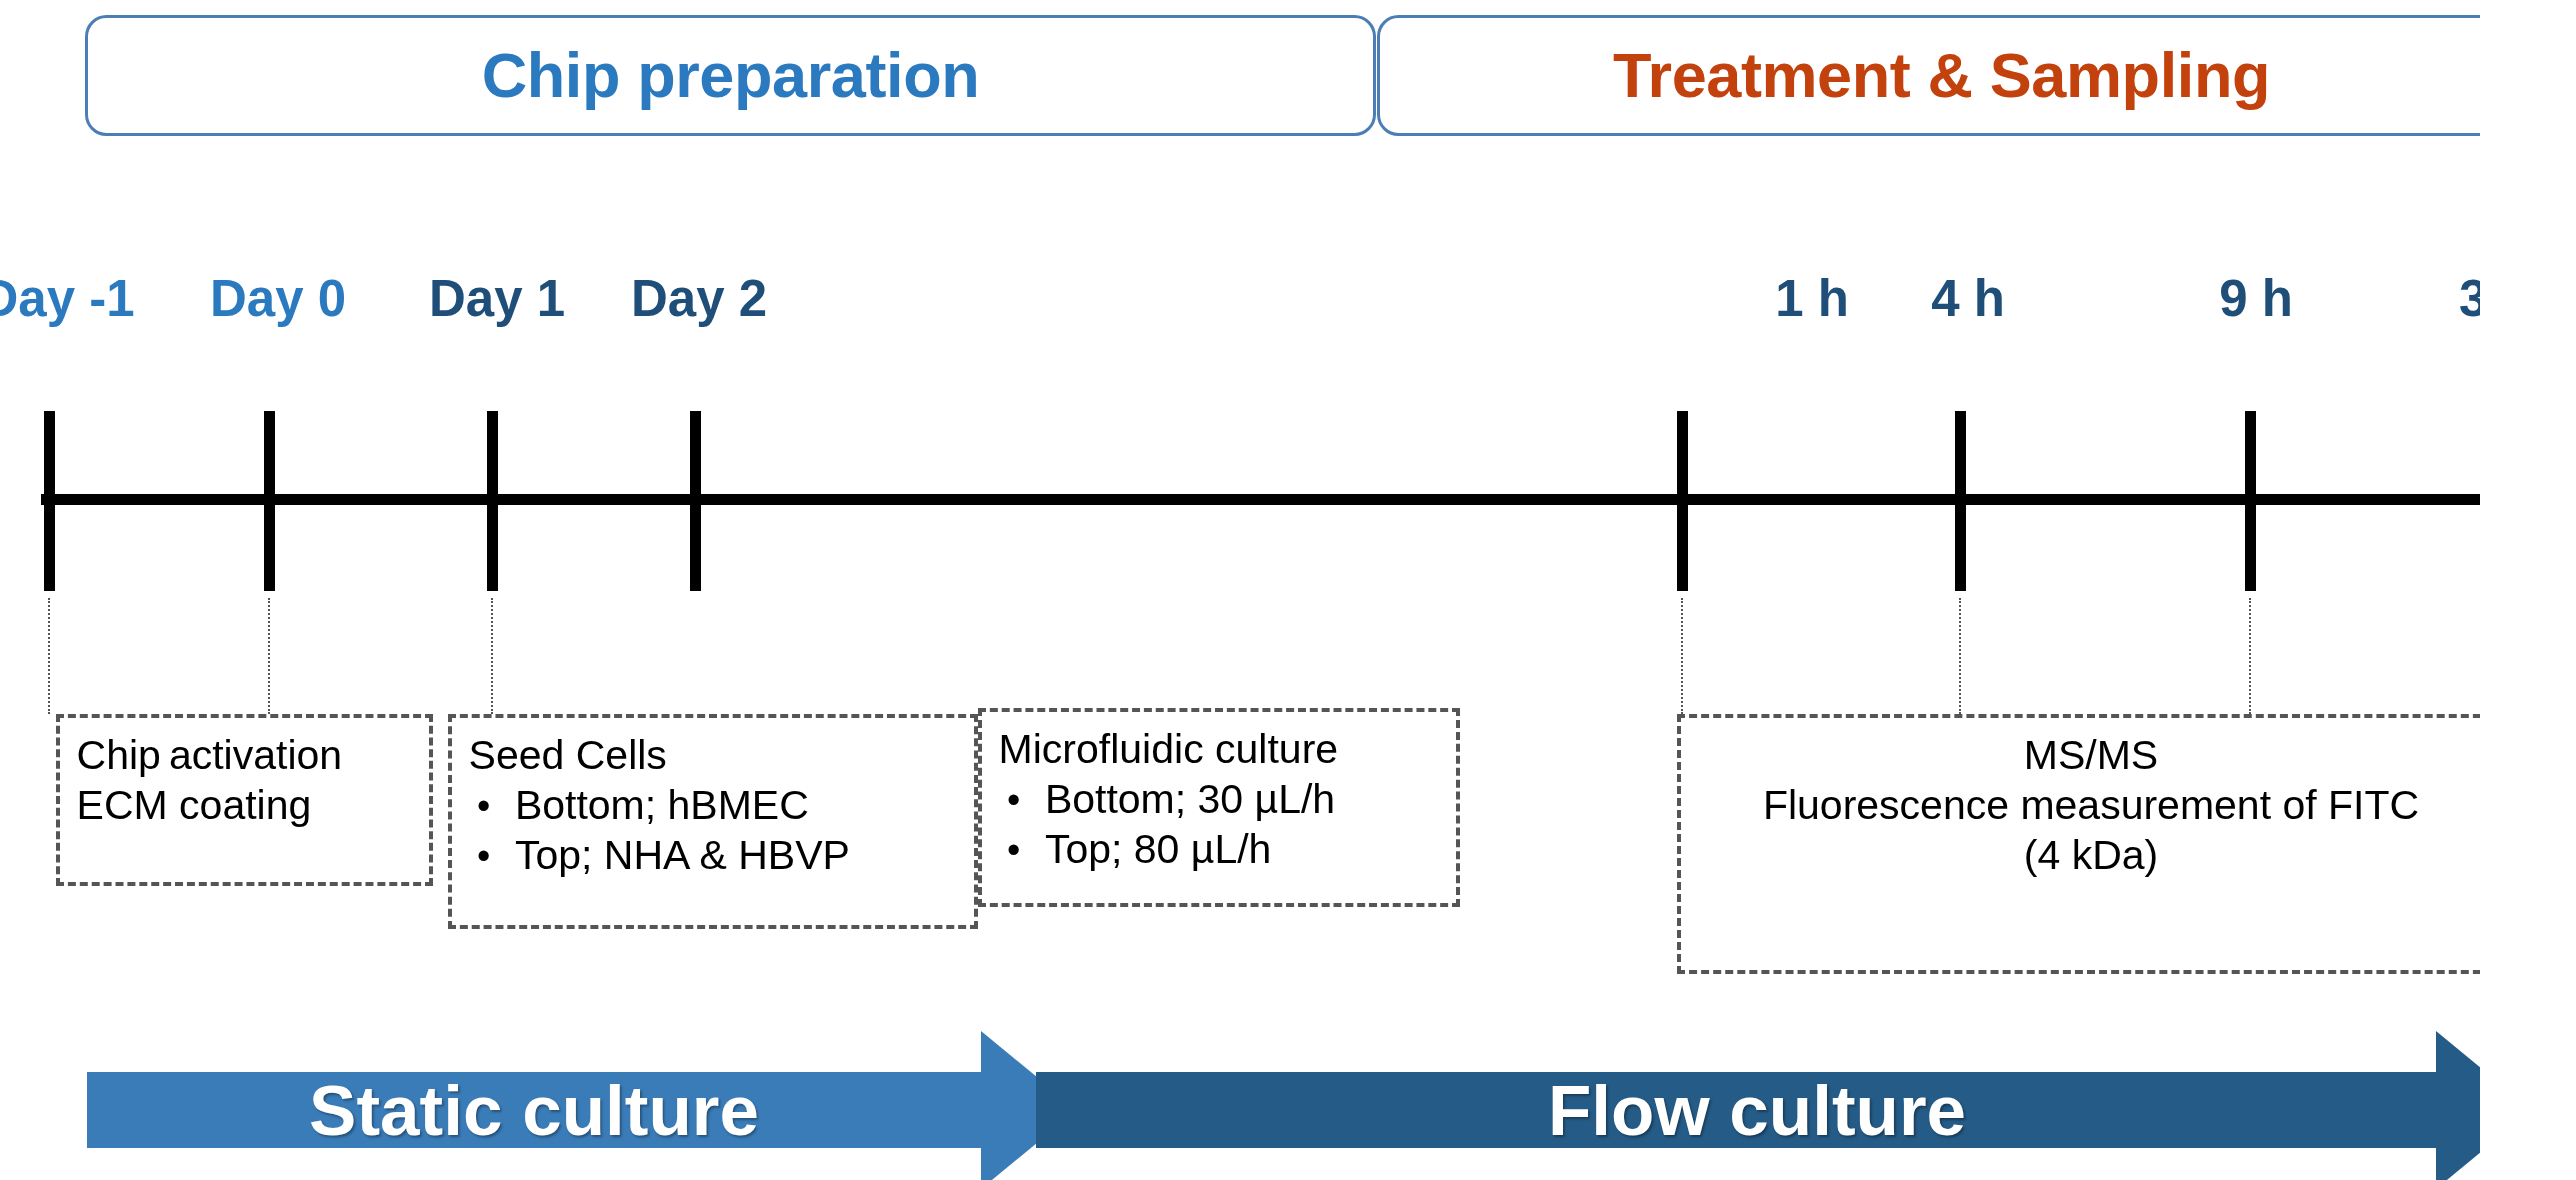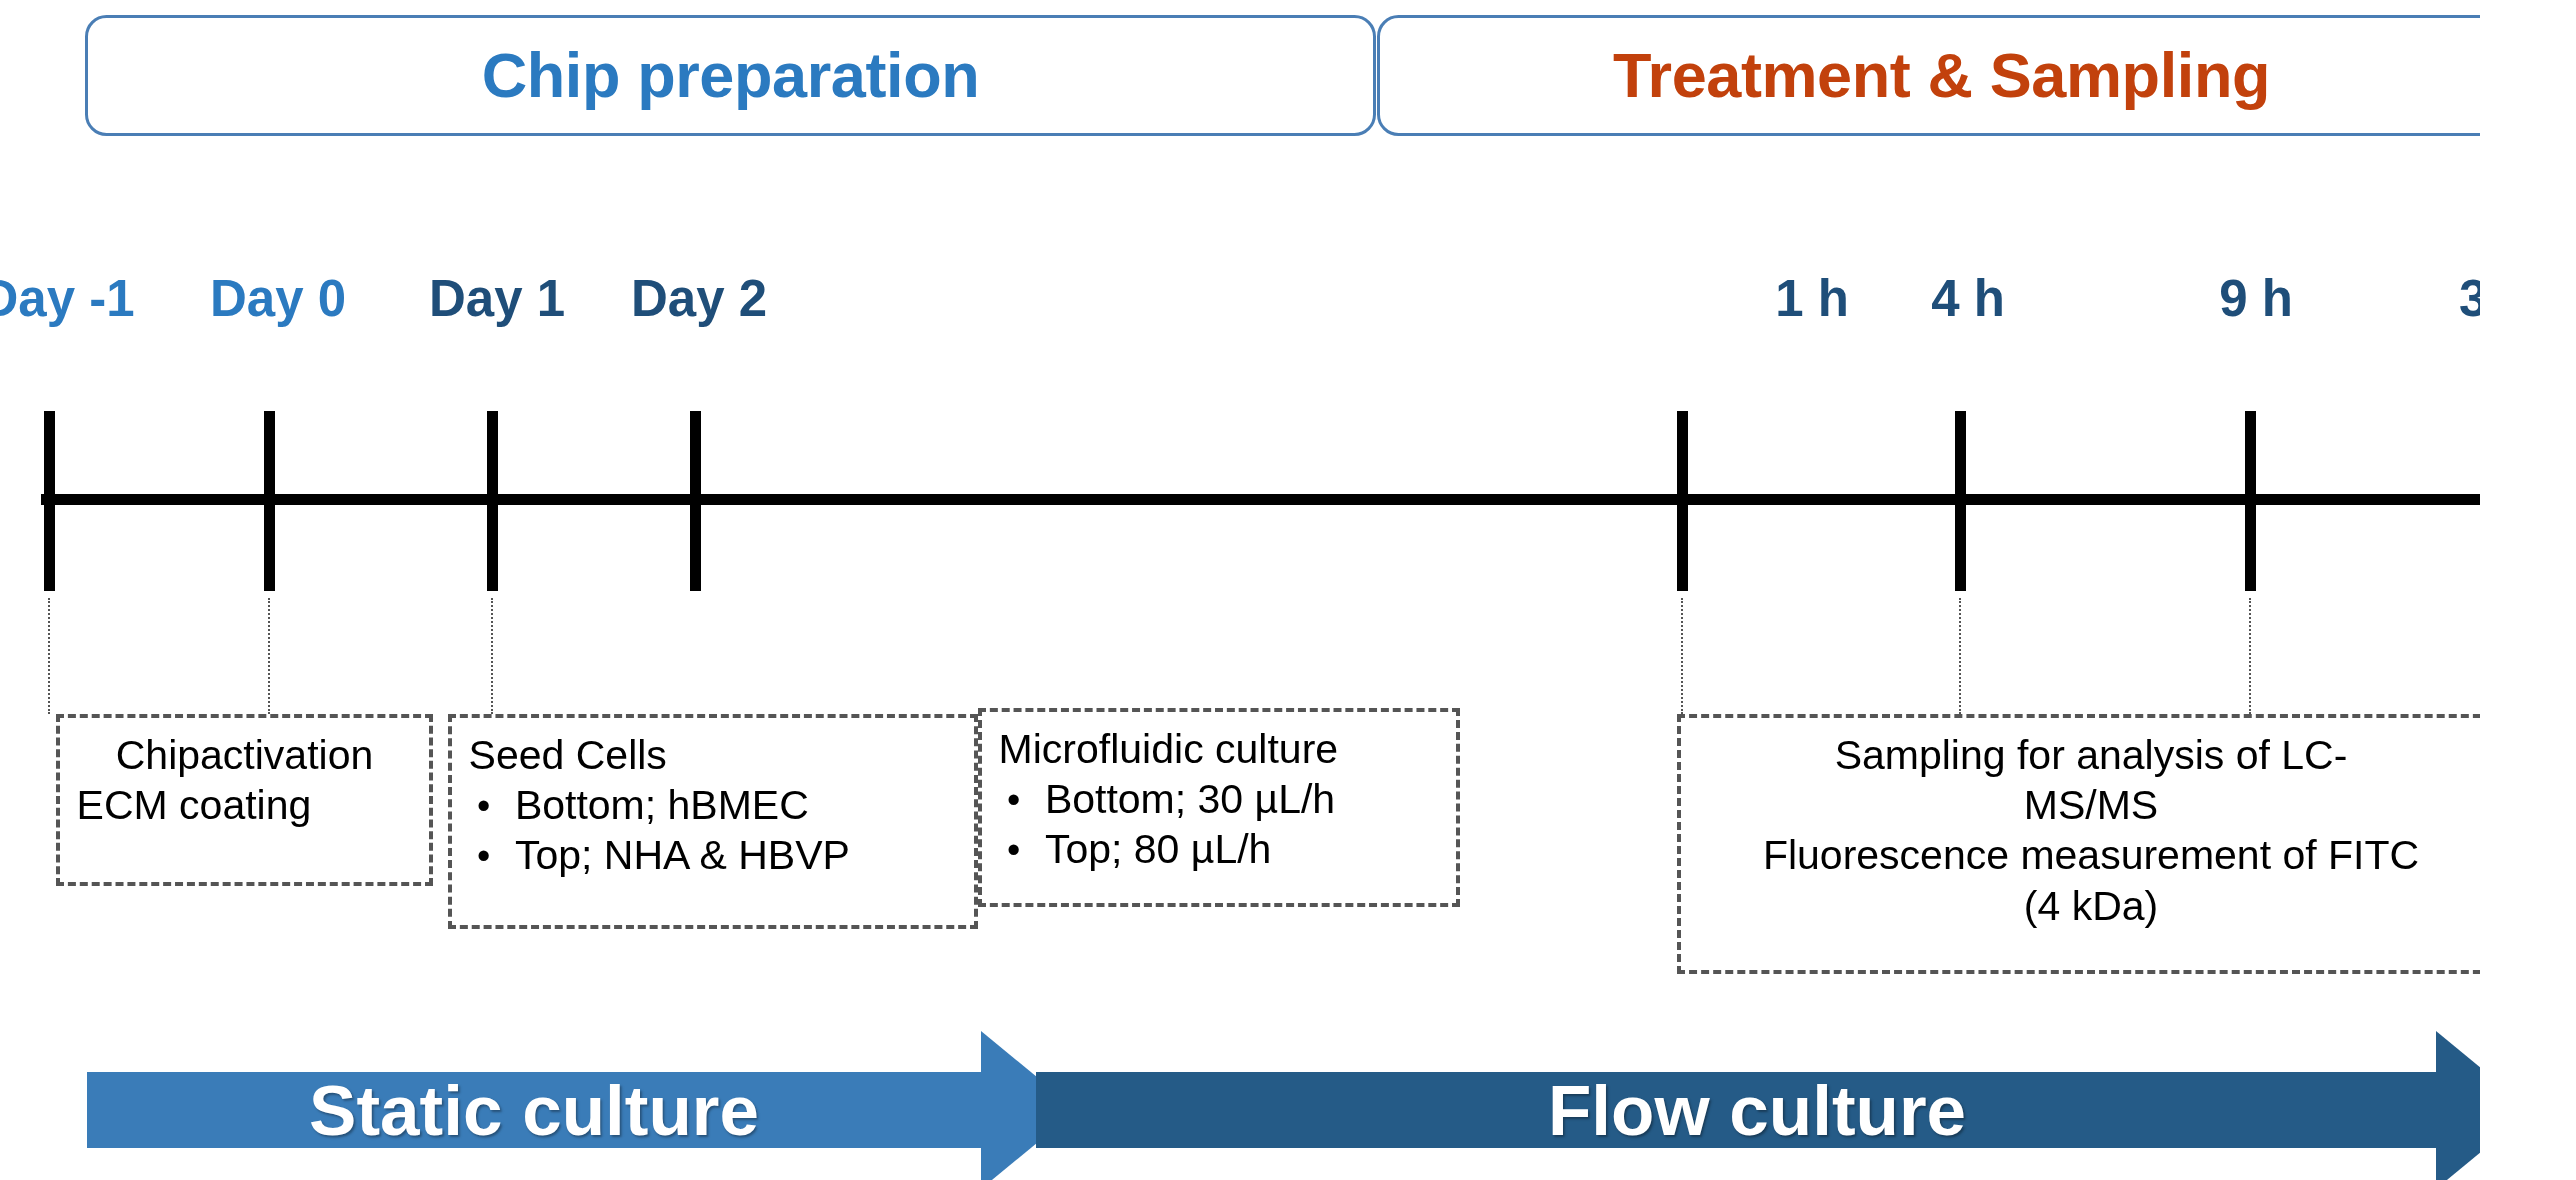--- a/index.html
+++ b/index.html
@@ -94,22 +94,23 @@
     border: 4.1px dashed #555555;
     background: transparent;
     padding: 11.6px 16.6px;
     font-size: 41px;
     line-height: 1.23;
     color: #000000;
   }
   .info-line { white-space: nowrap; }
   .info-line.justify {
     display: flex;
-    justify-content: center;
+    justify-content: flex-start;
     white-space: normal;
+    gap: 8px;
   }
   .bullet-line {
     display: flex;
     align-items: baseline;
     white-space: nowrap;
   }
   .bullet-dot {
     display: inline-block;
     width: 38px;
     flex: none;
@@ -228,21 +229,20 @@
       <span class="bullet-dot">•</span>
       <span>Bottom; 30 µL/h</span>
     </div>
     <div class="bullet-line">
       <span class="bullet-dot">•</span>
       <span>Top; 80 µL/h</span>
     </div>
   </div>
 
   <div class="info-box center-box" style="left:1677px; top:714px; width:828px; height:260px;">
-    <div class="info-line">Sampling for analysis of LC-</div>
     <div class="info-line">MS/MS</div>
     <div class="info-line">Fluorescence measurement of FITC</div>
     <div class="info-line">(4 kDa)</div>
   </div>
 
   <div id="arrow-static" class="arrow" style="left:87px; top:1031px;">
     <div class="arrow-body" style="width:894px;">
       <span class="arrow-text">Static culture</span>
     </div>
     <div class="arrow-head"></div>

